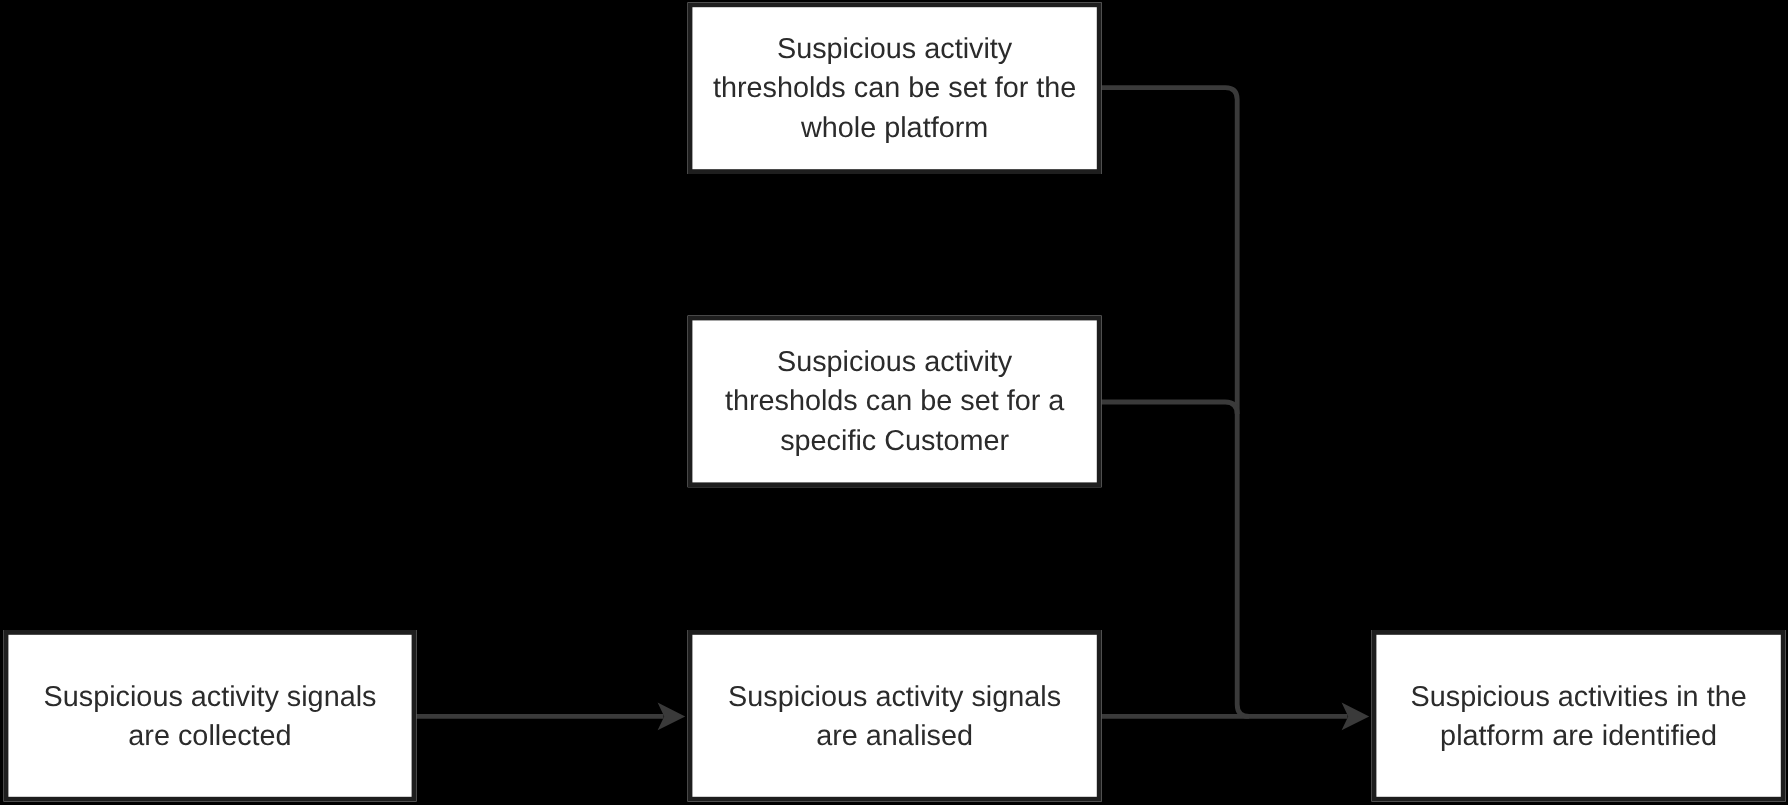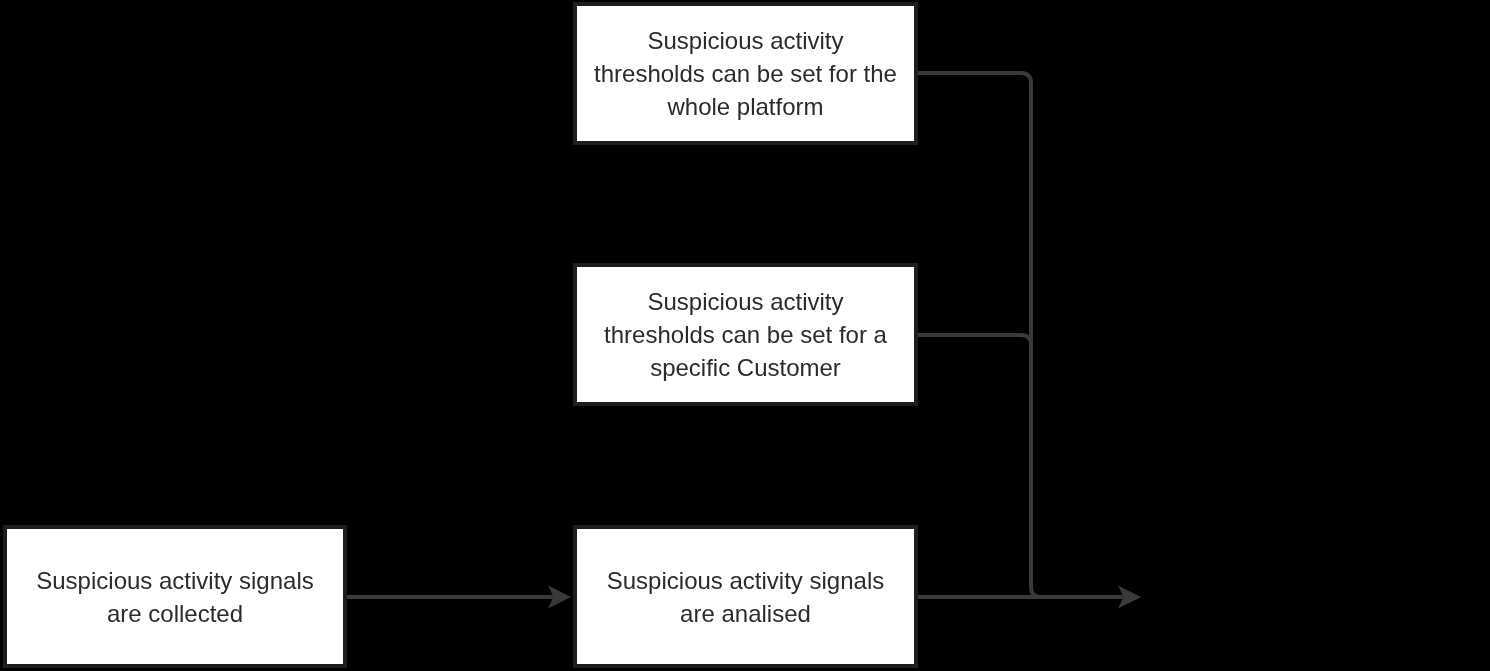--- a/index.html
+++ b/index.html
@@ -93,14 +93,18 @@
   <div class="node node-signals-collected">
     <div class="node-label">Suspicious activity signals
 are collected</div>
   </div>
 
   <div class="node node-signals-analysed">
     <div class="node-label">Suspicious activity signals
 are analised</div>
   </div>
 
+  <div class="node node-activities-identified">
+    <div class="node-label">Suspicious activities in the
+platform are identified</div>
+  </div>
 
 </div>
 
 </body></html>

